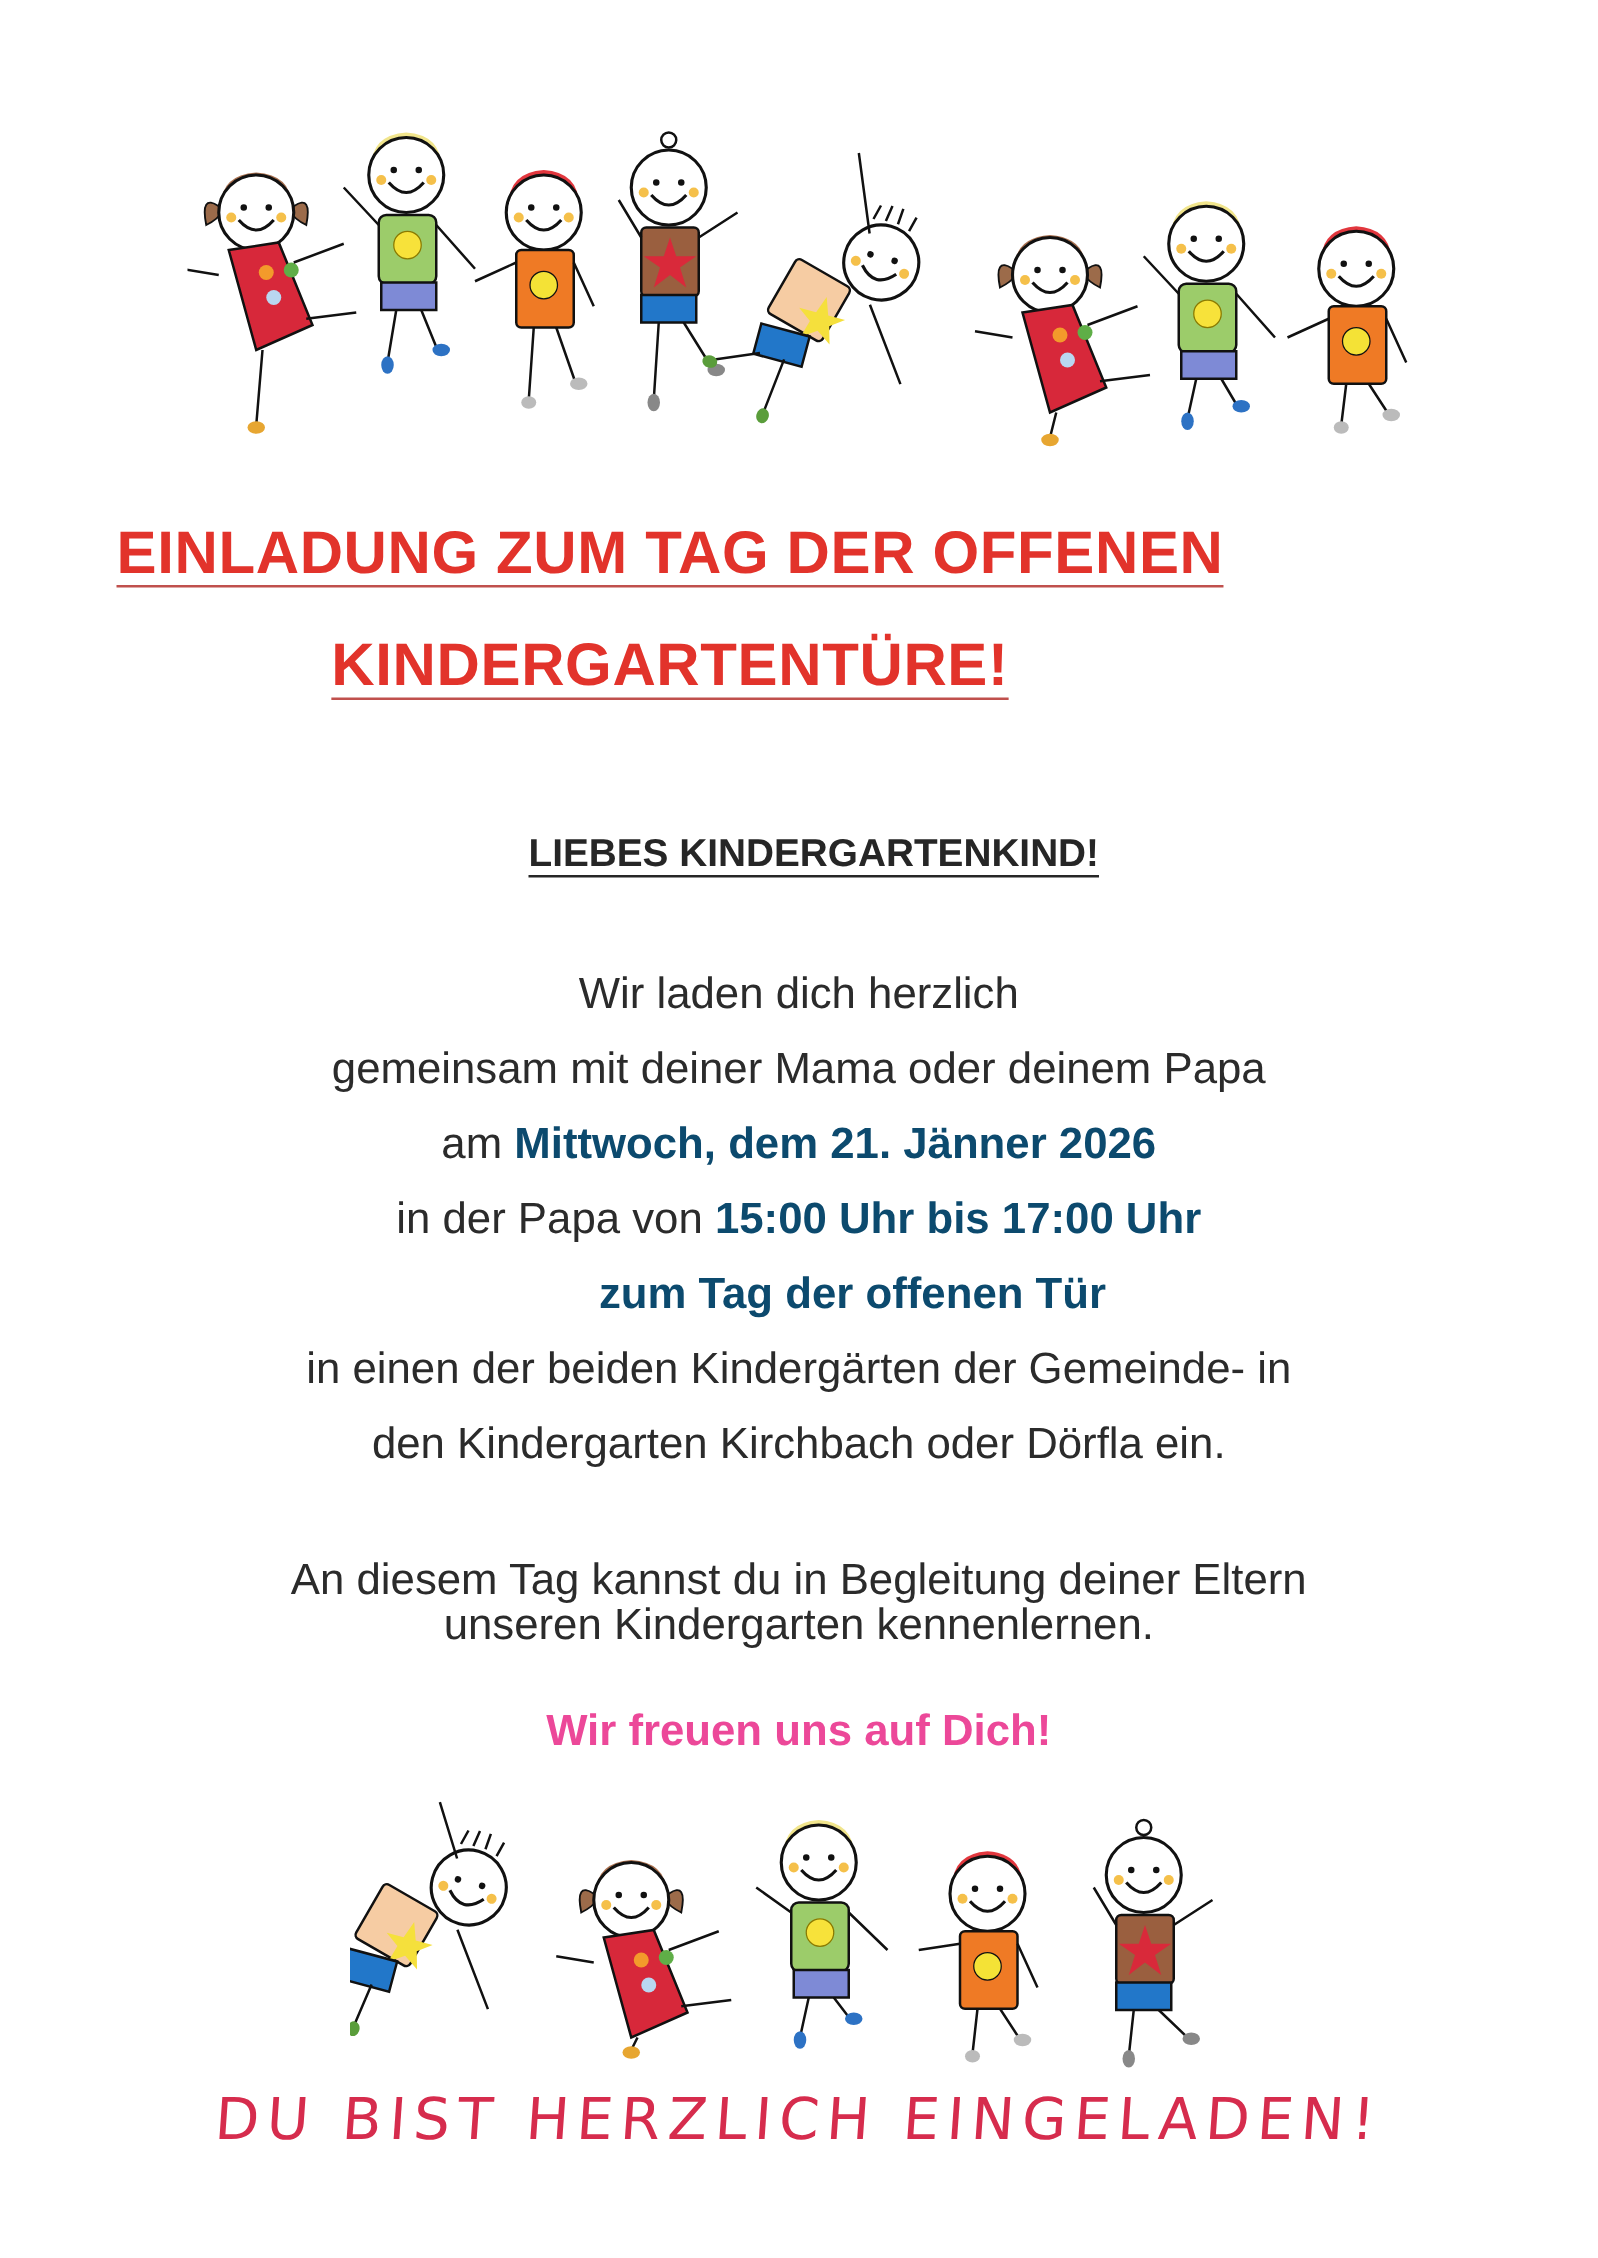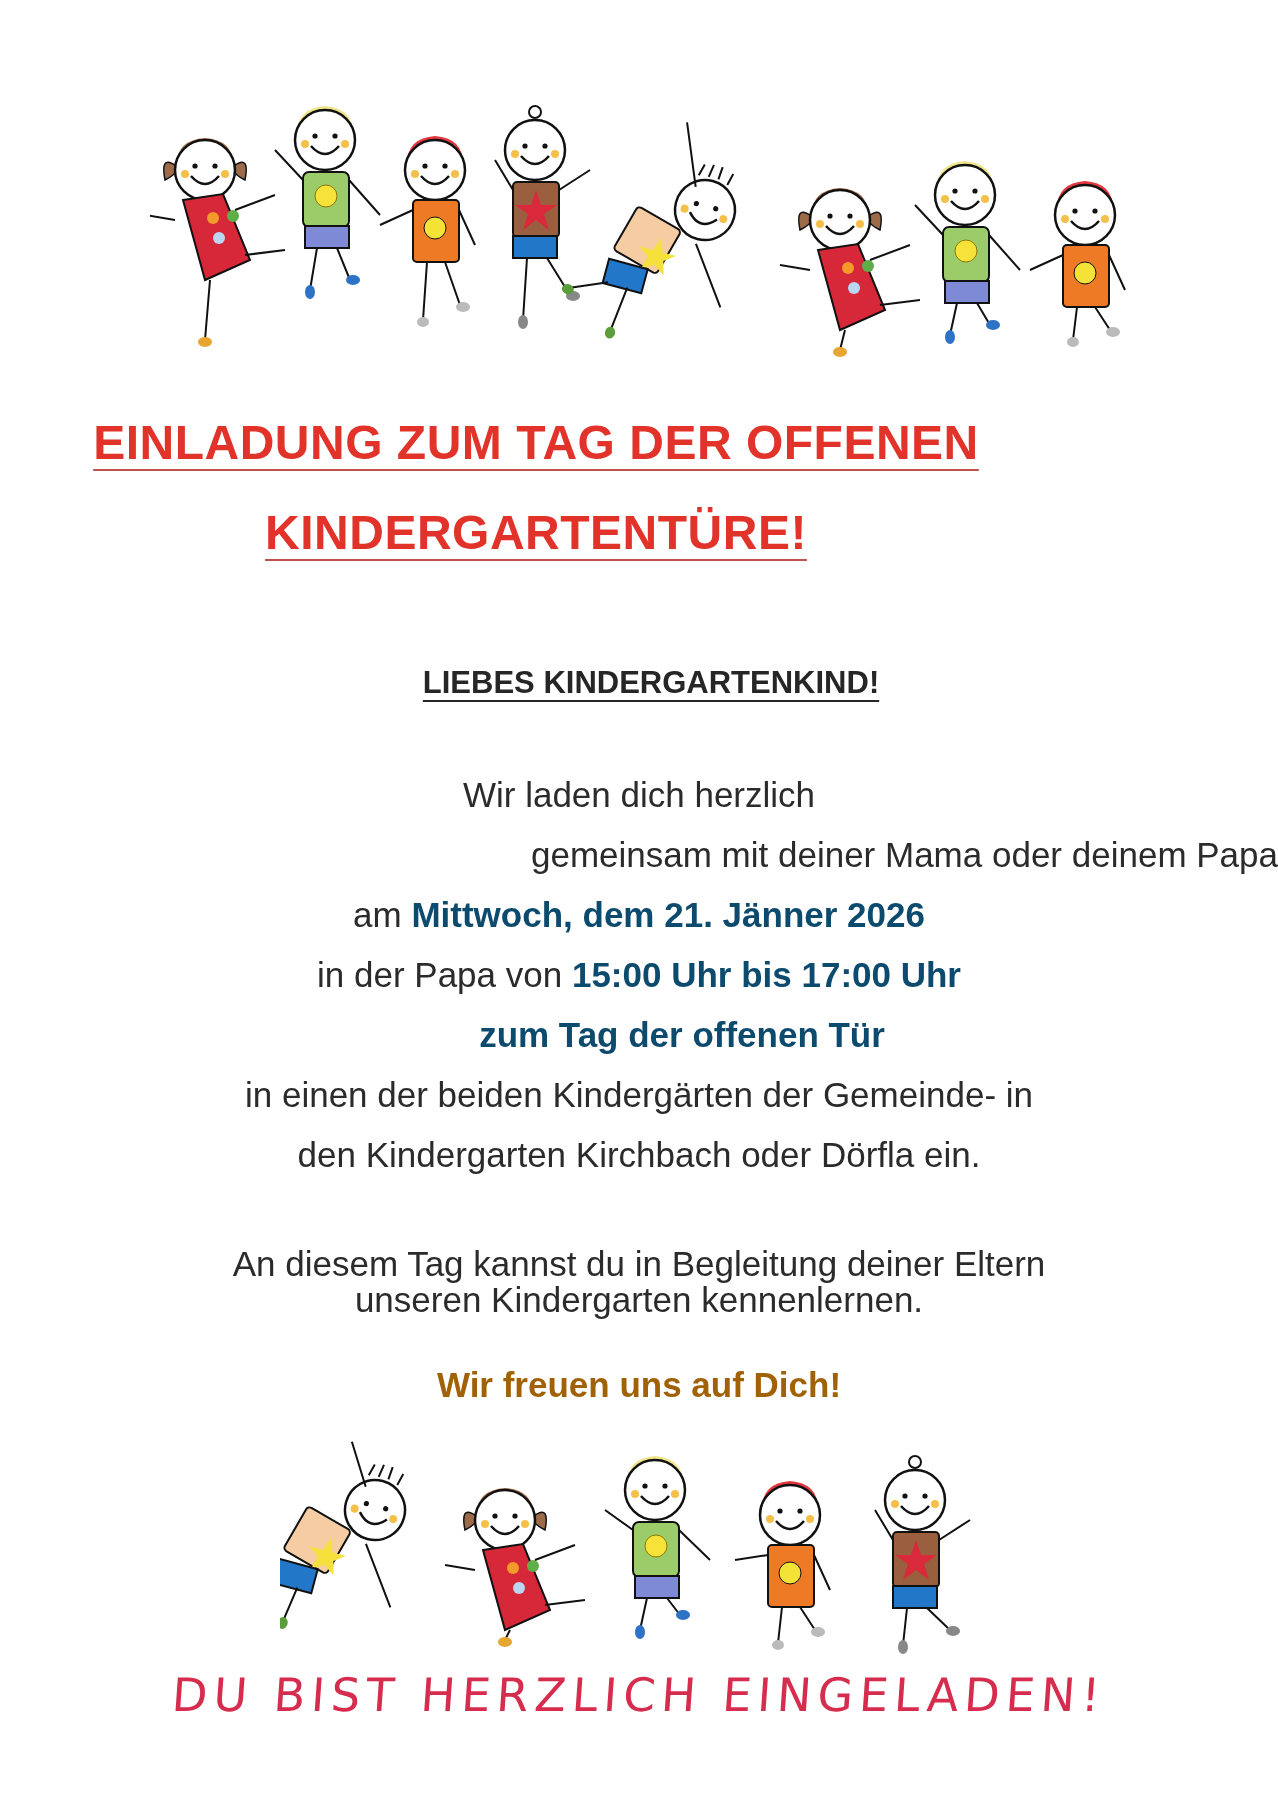--- a/index.html
+++ b/index.html
@@ -11,21 +11,21 @@
            font-weight: bold; font-size: 48px; letter-spacing: 0.5px; }
   .title span { text-decoration: underline; text-decoration-color: #c0504d;
                 text-decoration-thickness: 2px; text-underline-offset: 10px; }
   .subhead { position: absolute; left: 0; width: 1278px; text-align: center; font-weight: bold;
              font-size: 31px; color: #262626; }
   .subhead span { text-decoration: underline; text-decoration-thickness: 2px; text-underline-offset: 7px; }
   .line { position: absolute; left: 0; width: 1278px; text-align: center; font-size: 35px; color: #2b2b2b;
           white-space: nowrap; }
   .line b { font-weight: bold; color: #0c4a6e; }
   .closing { position: absolute; left: 0; width: 1278px; text-align: center; font-size: 35px;
-             font-weight: bold; color: #a16207; }
+             font-weight: bold; color: #ec4899; }
   .footer { position: absolute; left: 0; width: 1278px; text-align: center; font-size: 46px;
             color: #d62c4d; letter-spacing: 6px; font-family: "DejaVu Sans", sans-serif;
             transform: skewX(-4deg); }
 </style>
 </head>
 <body>
 
 <div class="kids-row" style="left:150px; top:100px;">
   <svg width="1060" height="260" viewBox="0 0 1060 260">
     <defs>
@@ -134,21 +134,21 @@
 </div>
 <div class="title" style="top:505px;">
   <span>KINDERGARTENTÜRE!</span>
 </div>
 
 <div class="subhead" style="top:665px;padding-left:12px;">
   <span>LIEBES KINDERGARTENKIND!</span>
 </div>
 
 <div class="line" style="top:775px;">Wir laden dich herzlich</div>
-<div class="line" style="top:835px;text-align:right;">gemeinsam mit deiner Mama oder deinem Papa</div>
+<div class="line" style="top:835px;">gemeinsam mit deiner Mama oder deinem Papa</div>
 <div class="line" style="top:895px;">
   <span>am </span><b>Mittwoch, dem 21. Jänner 2026</b>
 </div>
 <div class="line" style="top:955px;">
   <span>in der Papa von </span><b>15:00 Uhr bis 17:00 Uhr</b>
 </div>
 <div class="line" style="top:1015px;margin-left:43px;">
   <b>zum Tag der offenen Tür</b>
 </div>
 <div class="line" style="top:1075px;">in einen der beiden Kindergärten der Gemeinde- in</div>

